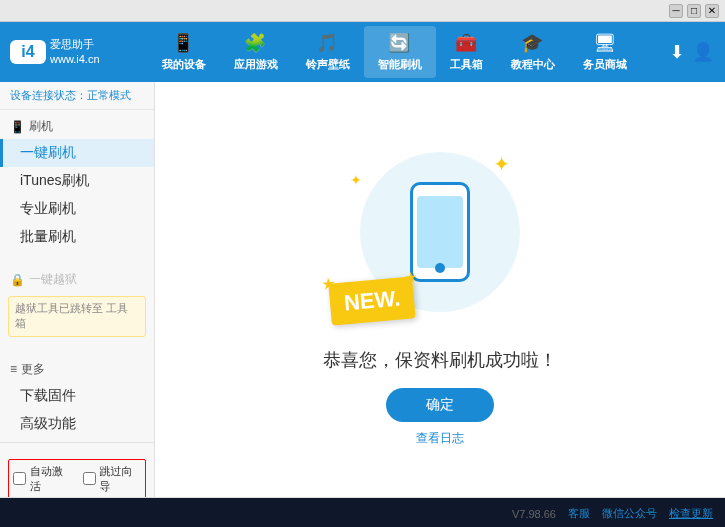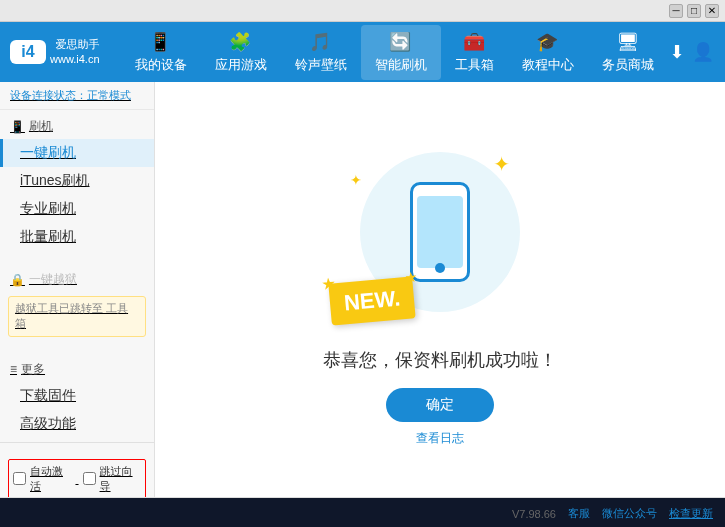--- a/index.html
+++ b/index.html
@@ -2,38 +2,38 @@
 <html><head>
   <meta charset="utf-8">
   <style>
     * { margin: 0; padding: 0; box-sizing: border-box; }
     body { width: 725px; height: 527px; font-family: 'Microsoft YaHei', SimHei, sans-serif; font-size: 12px; overflow: hidden; background: #f0f0f0; }
 
     
     .header { background: #1a8ad4; height: 60px; display: flex; align-items: center; padding: 0 10px; }
     .logo { display: flex; align-items: center; gap: 4px; margin-right: 20px; }
     .logo-icon { width: 36px; height: 24px; background: white; border-radius: 6px; display: flex; align-items: center; justify-content: center; color: #1a8ad4; font-size: 16px; font-weight: bold; }
-    .logo-text { color: white; font-size: 11px; line-height: 1.4; text-align: right; }
+    .logo-text { color: white; font-size: 11px; line-height: 1.4; }
     .nav-items { display: flex; gap: 0; flex: 1; justify-content: center; }
     .nav-item { display: flex; flex-direction: column; align-items: center; gap: 3px; padding: 6px 14px; color: white; cursor: pointer; border-radius: 4px; min-width: 60px; }
     .nav-item.active { background: rgba(255,255,255,0.2); }
     .nav-icon { font-size: 18px; }
-    .nav-label { font-size: 13px; white-space: nowrap; }
+    .nav-label { font-size: 11px; white-space: nowrap; font-weight: bold; }
     .header-right { display: flex; align-items: center; gap: 8px; margin-left: auto; }
     .header-btn { color: white; font-size: 18px; cursor: pointer; }
 
     
     .window-bar { background: #e8e8e8; height: 22px; display: flex; align-items: center; justify-content: flex-end; padding: 0 6px; gap: 4px; border-bottom: 1px solid #ccc; }
     .win-btn { width: 14px; height: 14px; border-radius: 2px; border: 1px solid #aaa; background: #d0d0d0; cursor: pointer; font-size: 10px; display: flex; align-items: center; justify-content: center; }
 
     
     .main-container { display: flex; height: calc(527px - 22px - 60px - 30px); }
 
     
-    .sidebar { width: 155px; background: #f7f7f7; border-right: 1px solid #e0e0e0; display: flex; flex-direction: column; overflow: hidden; text-decoration: underline; }
+    .sidebar { width: 155px; background: #f7f7f7; border-right: 1px solid #e0e0e0; display: flex; flex-direction: column; overflow: hidden; }
     .sidebar-status { padding: 6px 10px; font-size: 11px; color: #666; border-bottom: 1px solid #e8e8e8; }
     .sidebar-status span { color: #1a8ad4; }
     .sidebar-section { padding: 4px 0; }
     .sidebar-section-header { display: flex; align-items: center; gap: 4px; padding: 4px 10px; color: #555; font-size: 12px; }
     .sidebar-item { padding: 5px 10px 5px 20px; color: #333; cursor: pointer; font-size: 14px; white-space: nowrap; }
     .sidebar-item.active { background: #e0f0fa; color: #1a8ad4; border-left: 3px solid #1a8ad4; padding-left: 17px; }
     .sidebar-divider { height: 1px; background: #e0e0e0; margin: 4px 0; }
     .sidebar-warning-box { margin: 4px 8px; padding: 4px 6px; background: #fff8e1; border: 1px solid #ffe082; border-radius: 3px; font-size: 11px; color: #888; line-height: 1.4; }
 
     

